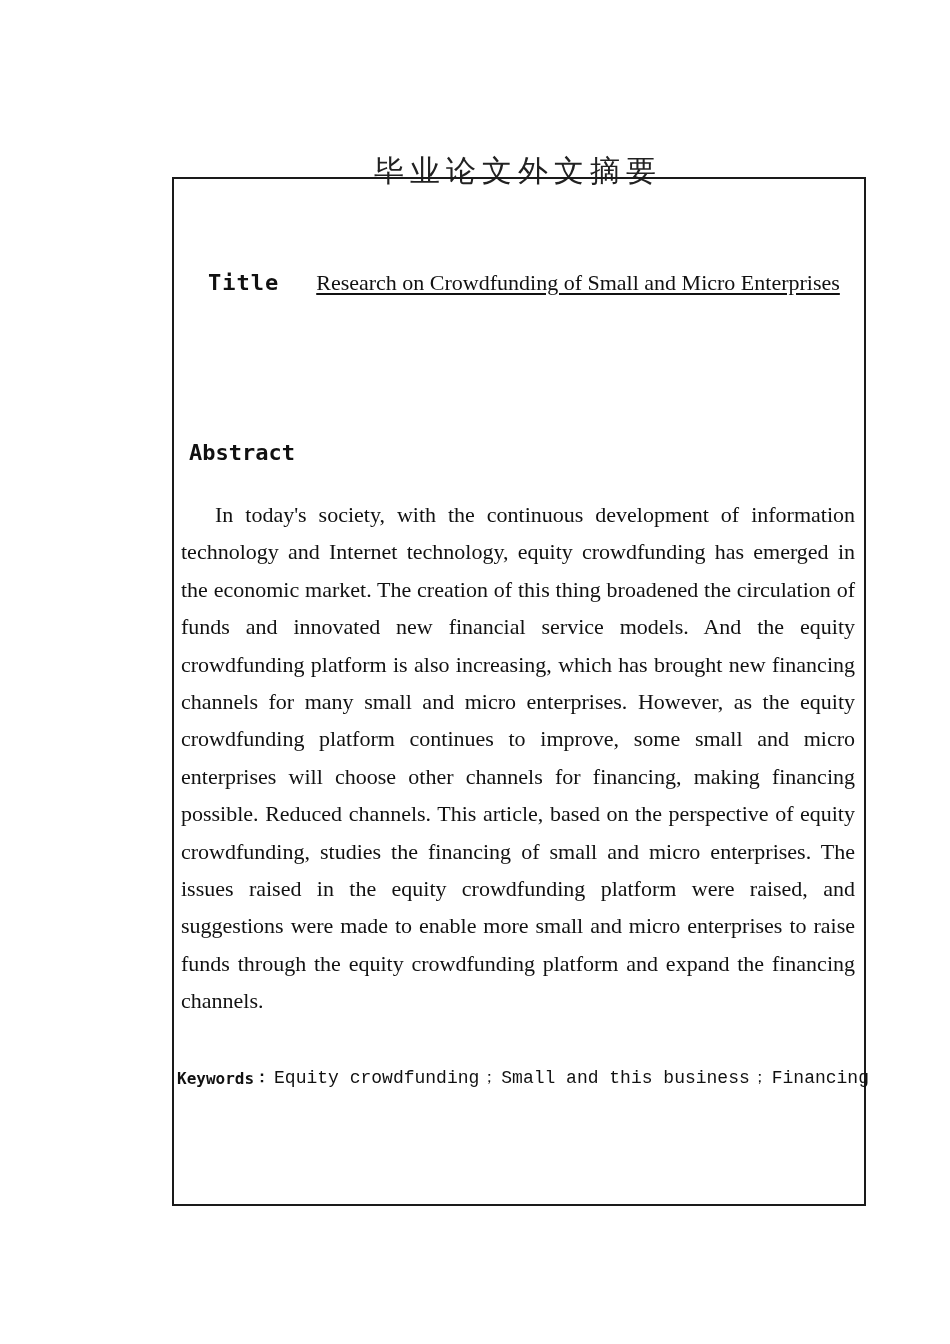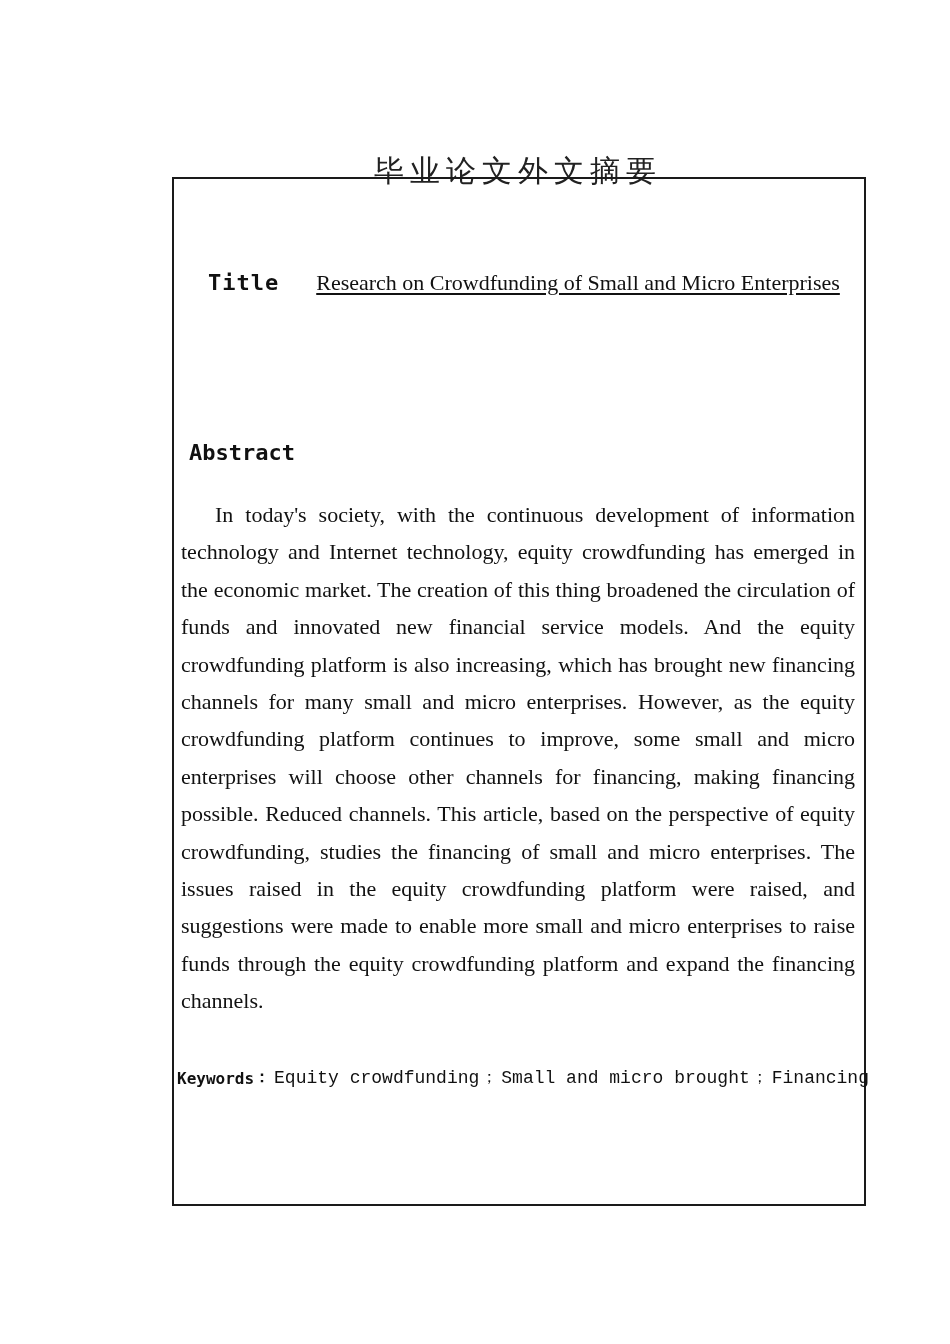--- a/index.html
+++ b/index.html
@@ -121,18 +121,18 @@
 
   <h2 class="abstract-heading">Abstract</h2>
 
   <p class="abstract-body">In today's society, with the continuous development of information technology and Internet technology, equity crowdfunding has emerged in the economic market. The creation of this thing broadened the circulation of funds and innovated new financial service models. And the equity crowdfunding platform is also increasing, which has brought new financing channels for many small and micro enterprises. However, as the equity crowdfunding platform continues to improve, some small and micro enterprises will choose other channels for financing, making financing possible. Reduced channels. This article, based on the perspective of equity crowdfunding, studies the financing of small and micro enterprises. The issues raised in the equity crowdfunding platform were raised, and suggestions were made to enable more small and micro enterprises to raise funds through the equity crowdfunding platform and expand the financing channels.</p>
 
   <div class="keywords-row">
     <span class="keywords-label">Keywords</span>
     <span class="keywords-sep-colon">：</span>
     <span class="keyword">Equity crowdfunding</span>
     <span class="keyword-sep">；</span>
-    <span class="keyword">Small and micro brought</span>
+    <span class="keyword">Small and this business</span>
     <span class="keyword-sep">；</span>
     <span class="keyword">Financing</span>
   </div>
 
 </div>
 
 </body></html>

